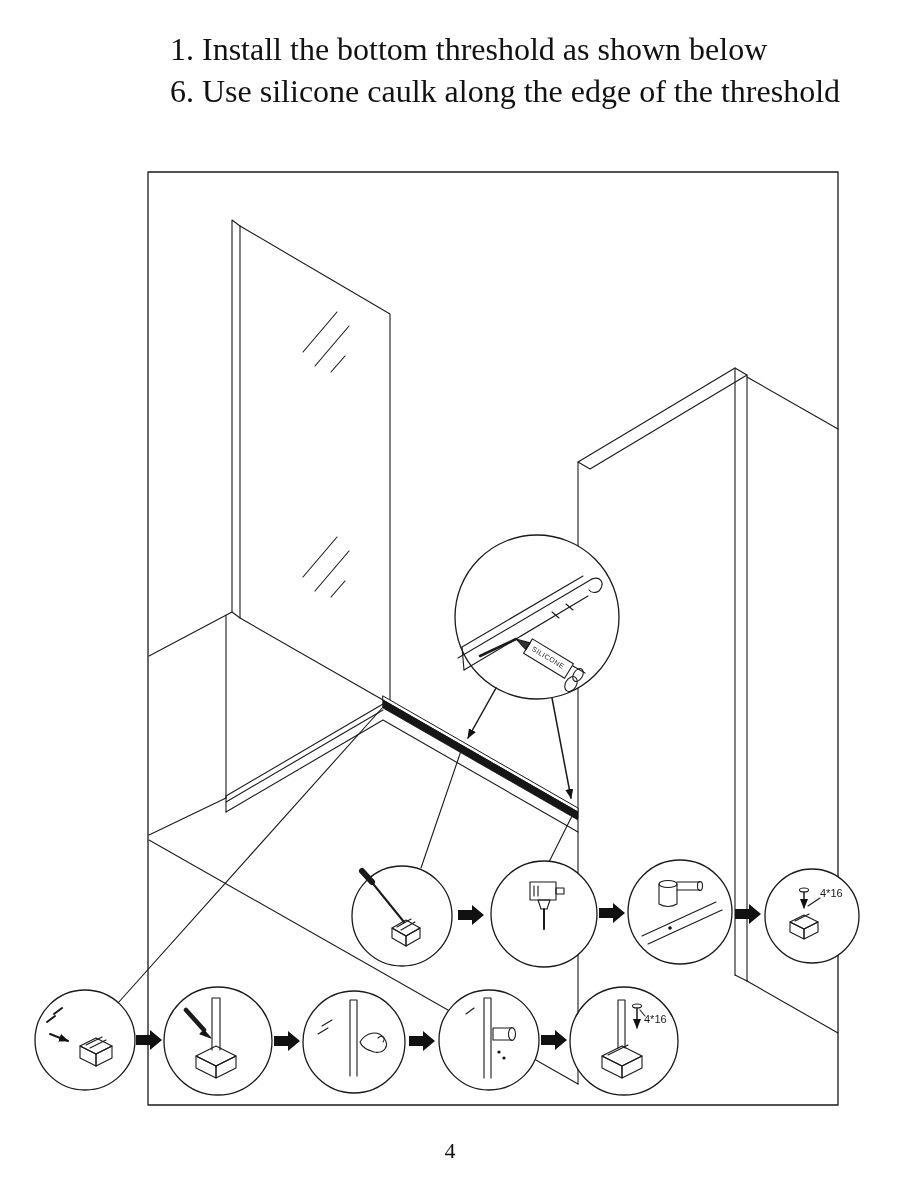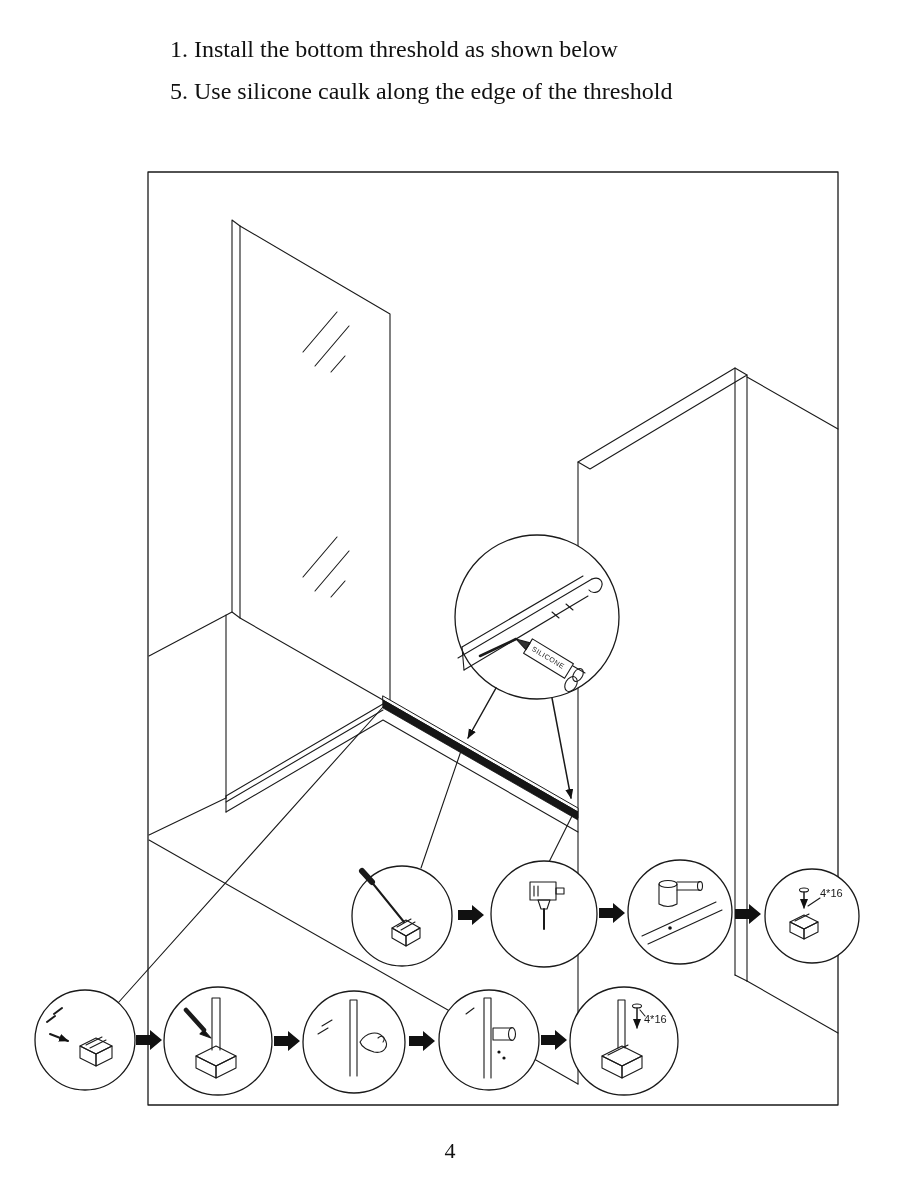--- a/index.html
+++ b/index.html
@@ -1,39 +1,39 @@
 <!DOCTYPE html>
 <html><head>
 <meta charset="utf-8">
 <style>
   html,body{margin:0;padding:0;background:#ffffff;}
   .page{position:relative;width:900px;height:1200px;background:#fff;overflow:hidden;
         font-family:"Liberation Serif", serif;color:#111;}
   .instructions{position:absolute;left:170px;top:28px;}
-  .instructions .line{font-size:24px;line-height:42px;white-space:nowrap;}
+  .instructions .line{font-size:32px;line-height:42px;white-space:nowrap;}
   .page-number{position:absolute;left:0;right:0;top:1138px;text-align:center;
                font-size:22px;}
   svg{position:absolute;left:0;top:0;}
   .ln{stroke:#1a1a1a;fill:none;stroke-width:1.1;stroke-linecap:round;stroke-linejoin:round;}
   .callout{fill:#ffffff;stroke:#1a1a1a;stroke-width:1.3;}
   .blockarrow{fill:#111;stroke:none;}
   .darkbar{fill:#161616;stroke:#111;stroke-width:0.8;}
   .lightface{fill:#fafafa;stroke:#1a1a1a;stroke-width:1;}
   text{font-family:"Liberation Sans", sans-serif;fill:#1a1a1a;stroke:none;}
   .lbl{font-size:11px;}
   .tube{font-size:7px;letter-spacing:0.5px;}
 </style>
 </head>
 <body>
 
 <div class="page">
 
   <div class="instructions">
     <div class="line">1. Install the bottom threshold as shown below</div>
-    <div class="line">5. Use silicone caulk along the edge of the threshold</div>
+    <div class="line">6. Use silicone caulk along the edge of the threshold</div>
   </div>
 
   <svg width="900" height="1200" viewBox="0 0 900 1200">
     <defs>
       <marker id="ah" markerUnits="userSpaceOnUse" markerWidth="11" markerHeight="9" refX="9" refY="4" orient="auto">
         <path d="M0,0 L10,4 L0,8 Z" fill="#111"></path>
       </marker>
     </defs>
 
     <rect x="148" y="172" width="690" height="933" class="ln" style="stroke-width:1.3"></rect>

